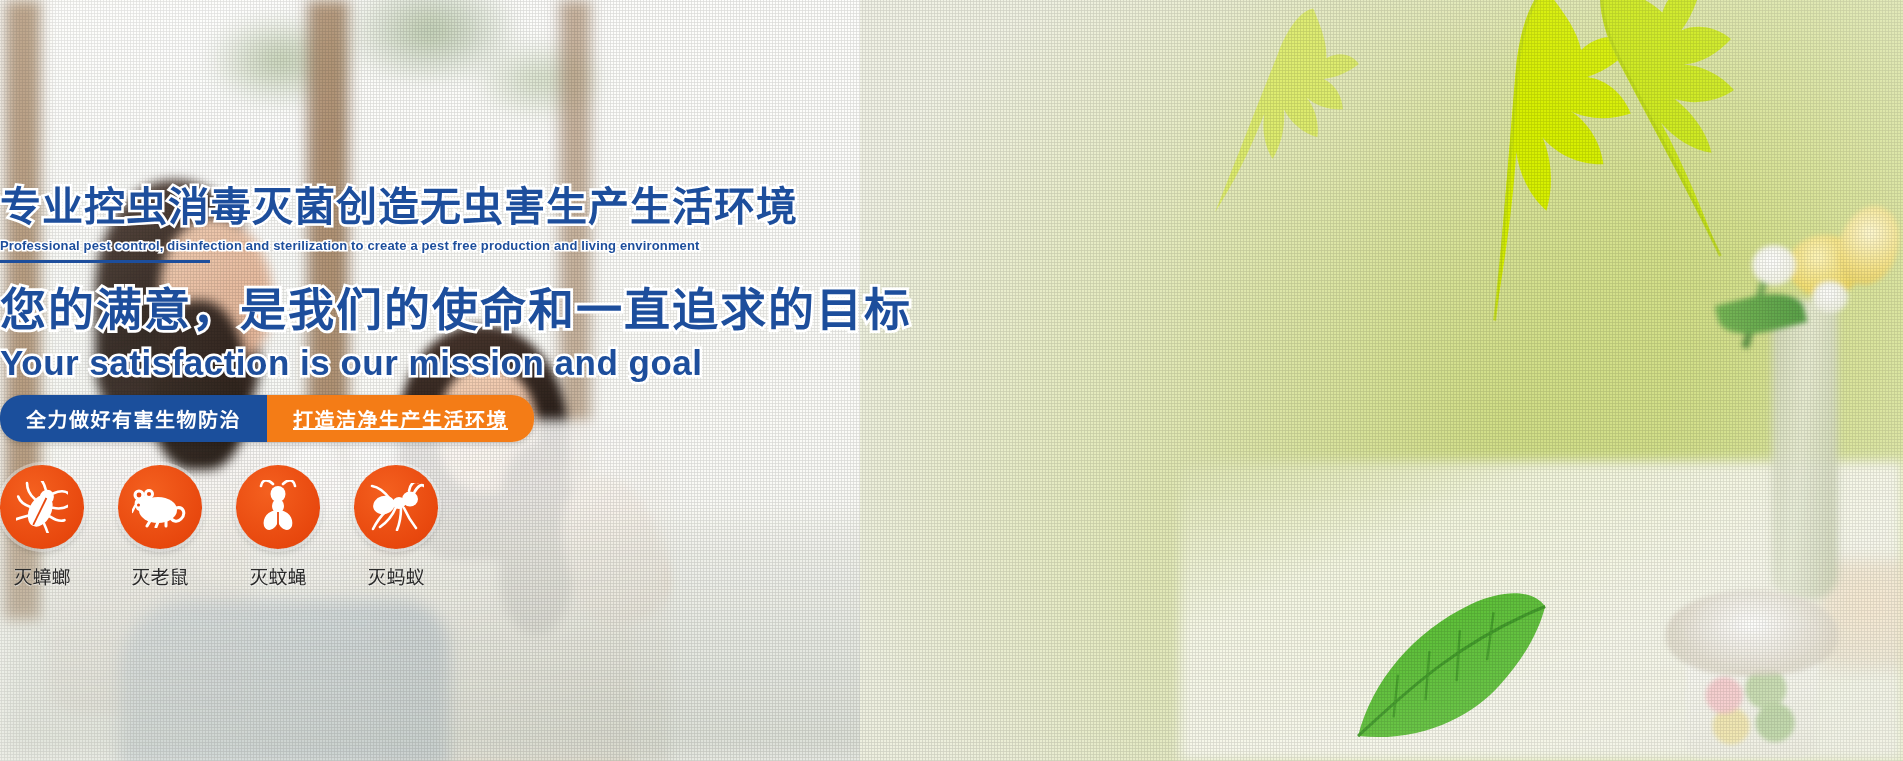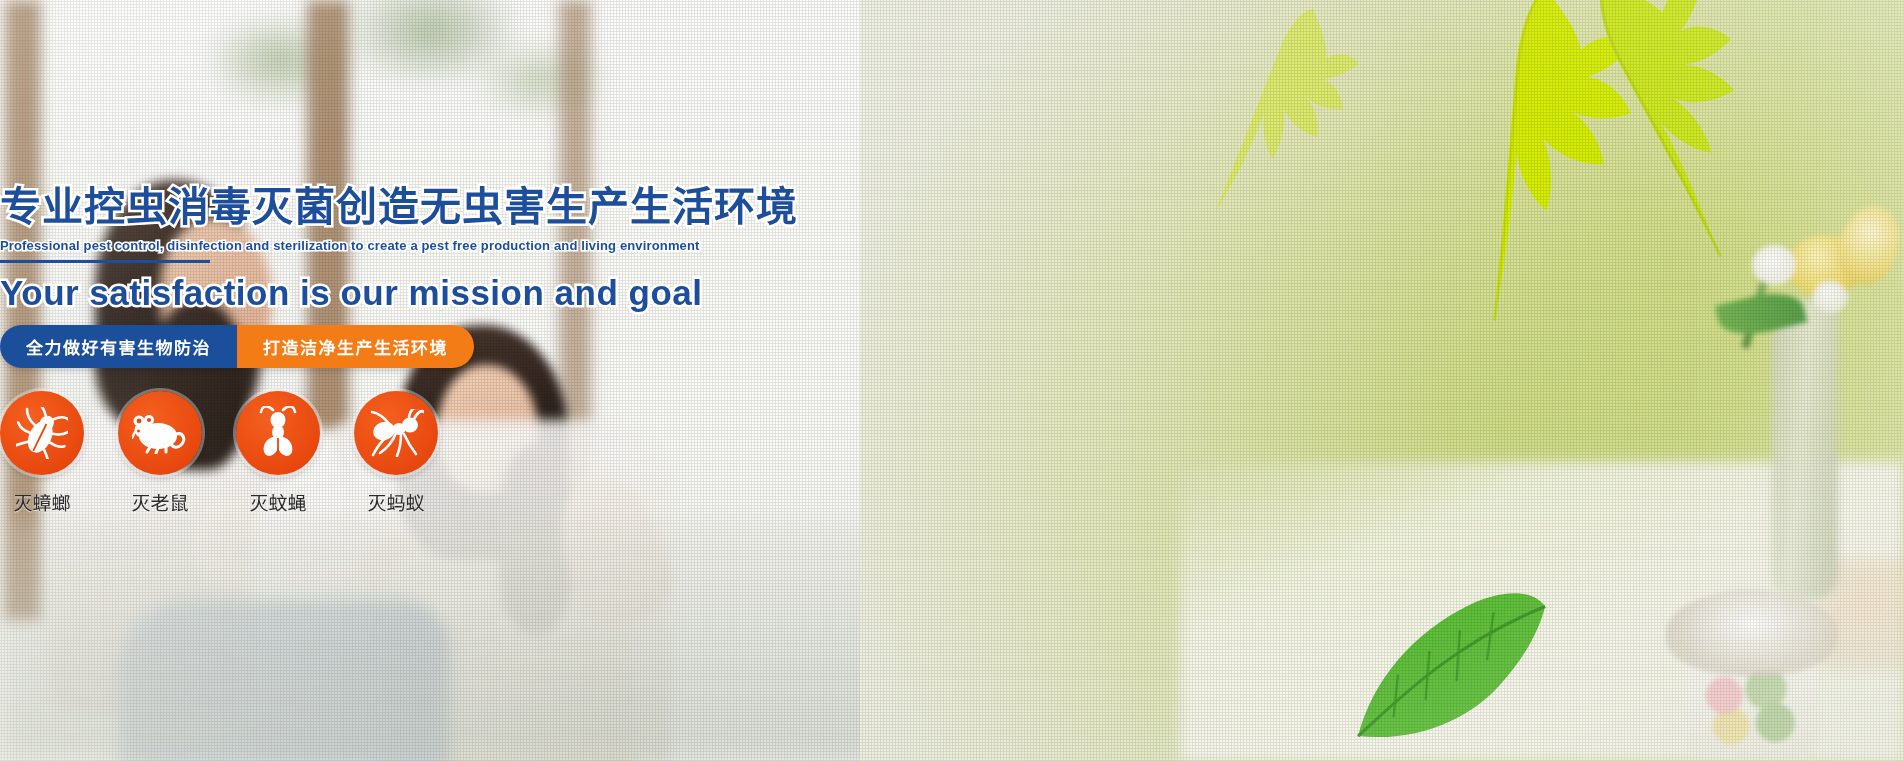--- a/index.html
+++ b/index.html
@@ -251,44 +251,44 @@
   }
   .headline-2 {
     margin-top:10px;
     font-size:46px; font-weight:bold; letter-spacing:2px;
     color:#1d4e9c;
     -webkit-text-stroke:5.5px #ffffff;
     paint-order:stroke fill;
     white-space:nowrap;
   }
   .sub-en2 {
-    margin-top:10px;
+    margin-top:4px;
     font-size:35px; font-weight:bold; letter-spacing:.5px;
     color:#1d4e9c;
     -webkit-text-stroke:5px #ffffff;
     paint-order:stroke fill;
     white-space:nowrap;
   }
 
   .badges {
     margin-top:12px;
     display:flex;
     border-radius:22px;
     overflow:hidden;
     box-shadow:0 2px 6px rgba(0,0,0,.18);
   }
   .badge {
-    font-size:17px; font-weight:bold; color:#ffffff;
+    font-size:20px; font-weight:bold; color:#ffffff;
     letter-spacing:1.5px;
     padding:9px 26px;
     white-space:nowrap;
     display:flex; align-items:center; justify-content:center;
   }
   .badge-blue   { background:#1b4f9c; }
-  .badge-orange { background:#f47c16; }
+  .badge-orange { background:#f47c16;text-decoration:underline; }
 
   .services {
     margin-top:23px;
     display:flex;
     gap:34px;
   }
   .service {
     width:84px;
     display:flex; flex-direction:column; align-items:center;
   }
@@ -407,20 +407,21 @@
   <div class="vignette"></div>
 
   <div class="content">
 
     <div class="headline-1">专业控虫消毒灭菌创造无虫害生产生活环境</div>
 
     <div class="sub-en">Professional pest control, disinfection and sterilization to create a pest free production and living environment</div>
 
     <div class="divider"></div>
 
+    <div class="headline-2">您的满意，是我们的使命和一直追求的目标</div>
 
     <div class="sub-en2">Your satisfaction is our mission and goal</div>
 
     <div class="badges">
       <div class="badge badge-blue">全力做好有害生物防治</div>
       <div class="badge badge-orange">打造洁净生产生活环境</div>
     </div>
 
     <div class="services">
 

